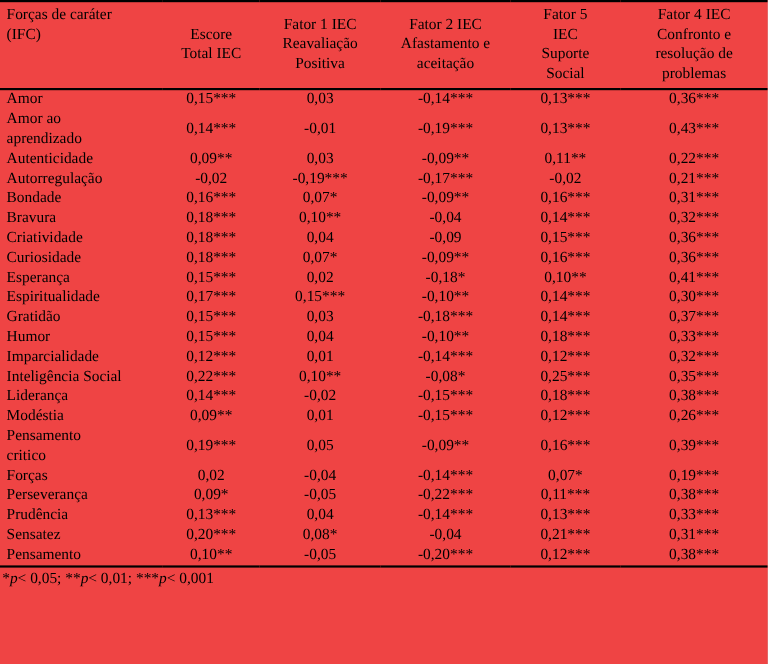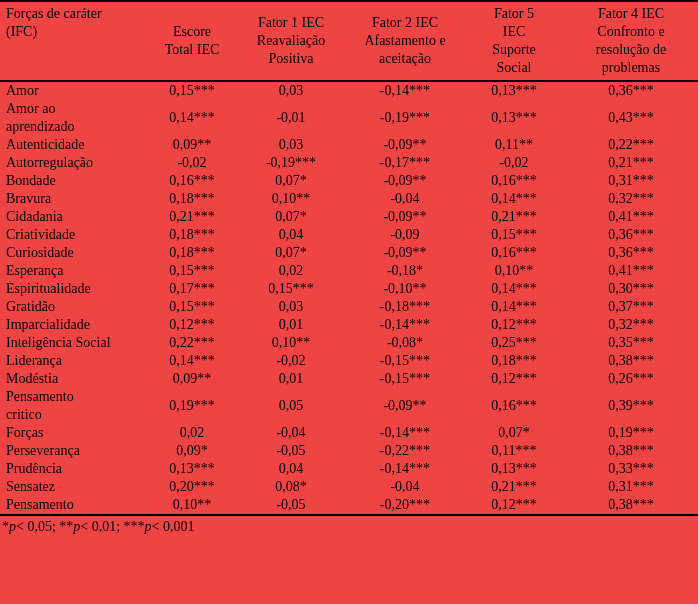--- a/index.html
+++ b/index.html
@@ -149,28 +149,20 @@
         </tr>
         <tr>
           <td class="name">Bravura</td>
           <td class="val">0,18***</td>
           <td class="val">0,10**</td>
           <td class="val">-0,04</td>
           <td class="val">0,14***</td>
           <td class="val">0,32***</td>
         </tr>
         <tr>
-          <td class="name">Cidadania</td>
-          <td class="val">0,21***</td>
-          <td class="val">0,07*</td>
-          <td class="val">-0,09**</td>
-          <td class="val">0,21***</td>
-          <td class="val">0,41***</td>
-        </tr>
-        <tr>
           <td class="name">Criatividade</td>
           <td class="val">0,18***</td>
           <td class="val">0,04</td>
           <td class="val">-0,09</td>
           <td class="val">0,15***</td>
           <td class="val">0,36***</td>
         </tr>
         <tr>
           <td class="name">Curiosidade</td>
           <td class="val">0,18***</td>
@@ -195,20 +187,28 @@
           <td class="val">0,14***</td>
           <td class="val">0,30***</td>
         </tr>
         <tr>
           <td class="name">Gratidão</td>
           <td class="val">0,15***</td>
           <td class="val">0,03</td>
           <td class="val">-0,18***</td>
           <td class="val">0,14***</td>
           <td class="val">0,37***</td>
+        </tr>
+        <tr>
+          <td class="name">Humor</td>
+          <td class="val">0,15***</td>
+          <td class="val">0,04</td>
+          <td class="val">-0,10**</td>
+          <td class="val">0,18***</td>
+          <td class="val">0,33***</td>
         </tr>
         <tr>
           <td class="name">Imparcialidade</td>
           <td class="val">0,12***</td>
           <td class="val">0,01</td>
           <td class="val">-0,14***</td>
           <td class="val">0,12***</td>
           <td class="val">0,32***</td>
         </tr>
         <tr>

